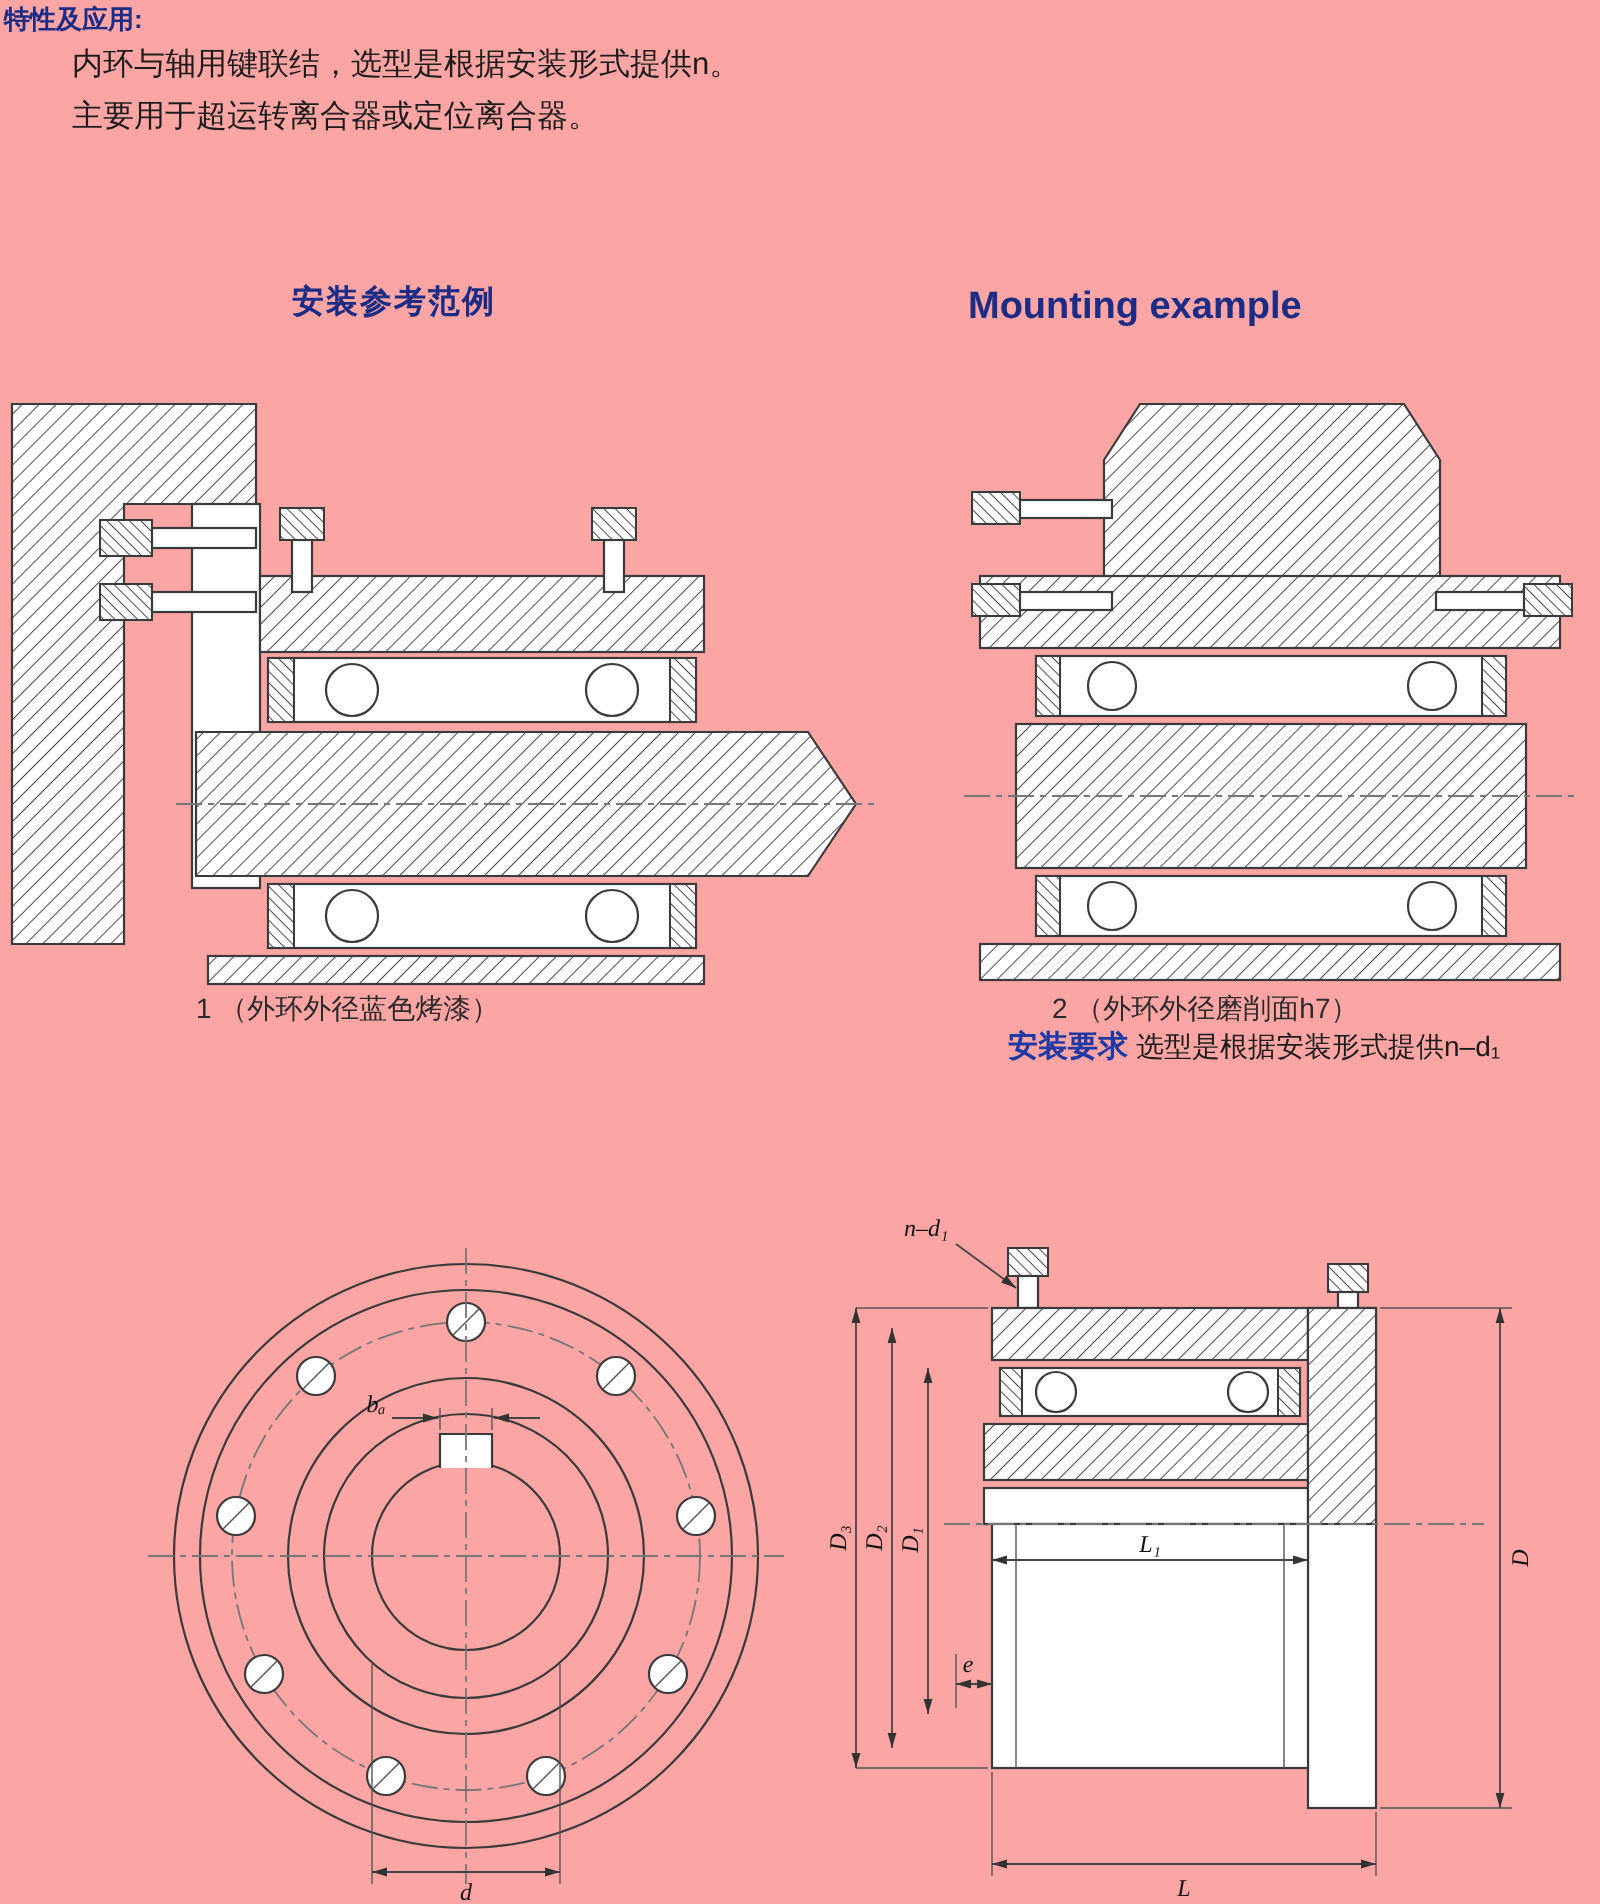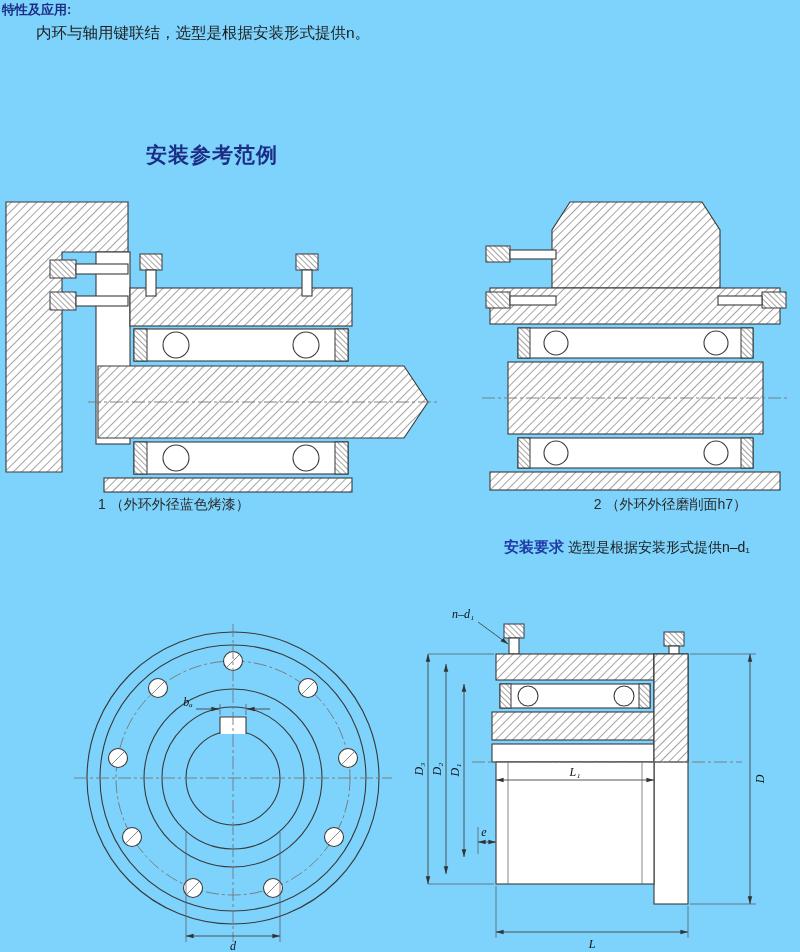--- a/index.html
+++ b/index.html
@@ -1,27 +1,27 @@
 <!DOCTYPE html>
 <html><head>
 <meta charset="utf-8">
 <style>
   *{box-sizing:border-box}
   body{margin:0;background:#e9e9e9}
-  .page{position:relative;width:800px;height:952px;margin:0 auto;background:#7dd3fc;
+  .page{position:relative;width:800px;height:952px;margin:0 auto;background:#fca5a5;
         font-family:"Liberation Sans",sans-serif;color:#1c1c1c;overflow:hidden}
   .feat-title{position:absolute;left:2px;top:1px;font-size:13px;font-weight:bold;color:#1c2d85}
   .intro{position:absolute;left:36px;top:20px;width:762px;font-size:15.5px;line-height:26px}
   .intro p{margin:0}
-  .h-cn{position:absolute;left:146px;top:141px;font-size:21px;font-weight:bold;color:#1c2d85;letter-spacing:1px;margin:0}
+  .h-cn{position:absolute;left:146px;top:141px;font-size:16px;font-weight:bold;color:#1c2d85;letter-spacing:1px;margin:0}
   .h-en{position:absolute;left:484px;top:143px;font-size:19px;font-weight:bold;color:#1c2d85;margin:0}
   .cap{position:absolute;top:496px;font-size:14px;color:#2b2b2b}
   .cap1{left:98px;width:245px;}
-  .cap2{left:502px;width:245px;text-align:right}
-  .req{position:absolute;left:504px;top:538px;font-size:14px;margin:0}
+  .cap2{left:526px;width:245px;text-align:left}
+  .req{position:absolute;left:504px;top:514px;font-size:14px;margin:0}
   .req b{color:#1f3aa5;font-size:15px;margin-right:4px}
   .fig1{position:absolute;left:0;top:196px}
   .fig2{position:absolute;left:478px;top:196px}
   .fig3{position:absolute;left:68px;top:620px}
   .fig4{position:absolute;left:412px;top:602px}
   svg{display:block}
   .ol{fill:#fff;stroke:#3a3a3a;stroke-width:1.1}
   .nf{fill:none;stroke:#3a3a3a;stroke-width:1.1}
   .ht{fill:url(#hatch);stroke:#3a3a3a;stroke-width:1.1}
   .ht2{fill:url(#hatch2);stroke:#3a3a3a;stroke-width:1}
@@ -48,23 +48,25 @@
       <marker id="arr" viewBox="0 0 9 9" refX="8.5" refY="4.5" markerWidth="9" markerHeight="9" orient="auto-start-reverse">
         <path d="M0,2 L8.5,4.5 L0,7 Z" fill="#333"></path>
       </marker>
     </defs>
   </svg>
 
   <div class="feat-title">特性及应用:</div>
 
   <div class="intro">
     <p>内环与轴用键联结，选型是根据安装形式提供n。</p>
+    <p>主要用于超运转离合器或定位离合器。</p>
   </div>
 
   <h2 class="h-cn">安装参考范例</h2>
+  <h2 class="h-en">Mounting example</h2>
 
   <svg class="fig1" width="440" height="300" viewBox="0 0 440 300">
     <g>
       <path class="ht" d="M6 6 H128 V56 H62 V276 H6 Z"></path>
     </g>
     <g>
       <rect class="ol" x="96" y="56" width="34" height="192"></rect>
     </g>
     <g>
       <rect class="ht2" x="50" y="64" width="26" height="18"></rect>

